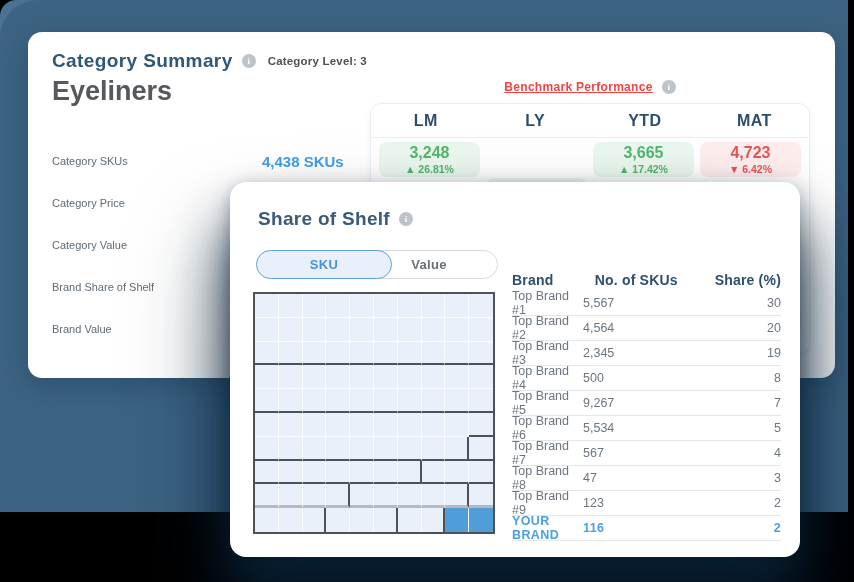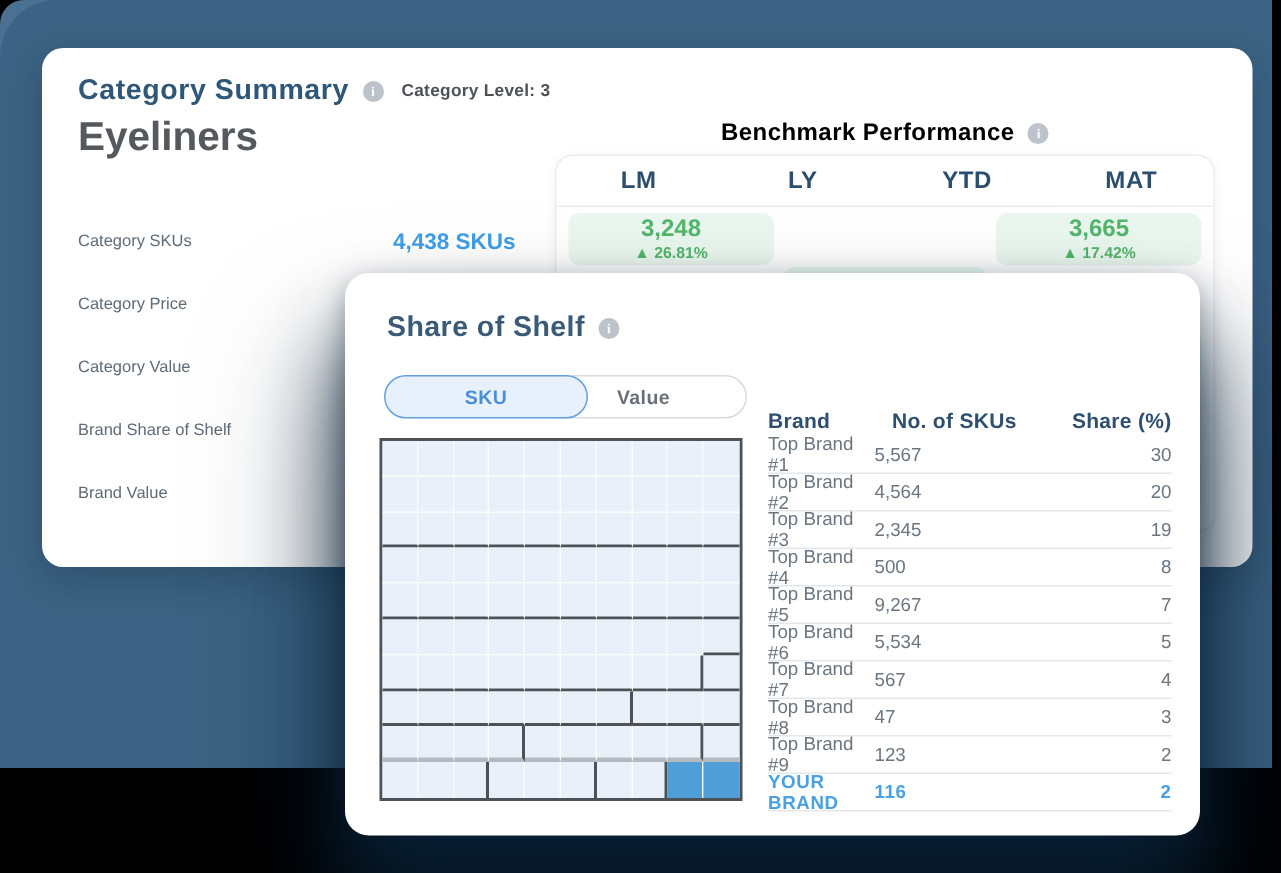--- a/index.html
+++ b/index.html
@@ -23,21 +23,21 @@
   .cat-level { font-size:11.5px; font-weight:600; color:#4c5257; margin-left:12px; letter-spacing:.2px; }
   .cat-heading { position:absolute; left:24px; top:44px; font-size:27px; font-weight:800; color:#55585c; }
 
   .metric-list { position:absolute; left:24px; top:108px; width:320px; }
   .metric-row { height:42px; display:flex; align-items:center; }
   .metric-label { font-size:11px; color:#5f6b76; width:210px; }
   .metric-value { font-size:15px; font-weight:700; color:#3f9ee7; }
 
   .bm-title-wrap { position:absolute; left:342px; top:48px; width:440px;
     display:flex; align-items:center; justify-content:center; }
-  .bm-title { font-size:16px; font-weight:700; color:#000000; letter-spacing:.3px; }
+  .bm-title { font-size:12px; font-weight:700; color:#ef4444; letter-spacing:.3px;text-decoration:underline; }
 
   .bm-card { position:absolute; left:342px; top:71px; width:440px; height:252px;
     background:#fff; border:1px solid #ededf1; border-radius:12px;
     box-shadow:0 2px 8px rgba(40,60,80,.06); overflow:hidden; }
   .bm-head { display:flex; height:34px; border-bottom:1px solid #ededf1; }
   .bm-head-cell { flex:1; display:flex; align-items:center; justify-content:center;
     font-size:16px; font-weight:600; color:#2c4e6e; letter-spacing:.4px; }
   .bm-row { display:flex; margin:4px 5px 0 5px; }
   .bm-row:first-of-type { margin-top:4px; }
   .bm-cell { flex:1; margin:0 3px; height:35px; border-radius:8px;
@@ -133,20 +133,24 @@
             <span class="bm-sub" style="color: rgb(83, 181, 107);">▲ 26.81%</span>
           </div>
           <div class="bm-cell" style="background: rgb(234, 247, 238); margin-top: 36px;">
             <span class="bm-val" style="color: rgb(83, 181, 107);">3,135</span>
             <span class="bm-sub" style="color: rgb(83, 181, 107);">▲ 20.36%</span>
           </div>
           <div class="bm-cell" style="background: rgb(234, 247, 238);">
             <span class="bm-val" style="color: rgb(83, 181, 107);">3,665</span>
             <span class="bm-sub" style="color: rgb(83, 181, 107);">▲ 17.42%</span>
           </div>
+          <div class="bm-cell" style="background: rgb(253, 237, 237);">
+            <span class="bm-val" style="color: rgb(224, 88, 88);">4,723</span>
+            <span class="bm-sub" style="color: rgb(224, 88, 88);">▼ 6.42%</span>
+          </div>
         </div>
       <div id="bm-slivers">
           <div class="bm-sliver-row">
             <div class="bm-sliver-cell" style="background: rgb(234, 247, 238);"></div>
             <div class="bm-sliver-cell" style="background: rgb(234, 247, 238);"></div>
             <div class="bm-sliver-cell" style="background: rgb(234, 247, 238);"></div>
             <div class="bm-sliver-cell" style="background: rgb(234, 247, 238);"></div>
           </div>
           <div class="bm-sliver-row">
             <div class="bm-sliver-cell" style="background: rgb(247, 248, 249);"></div>

